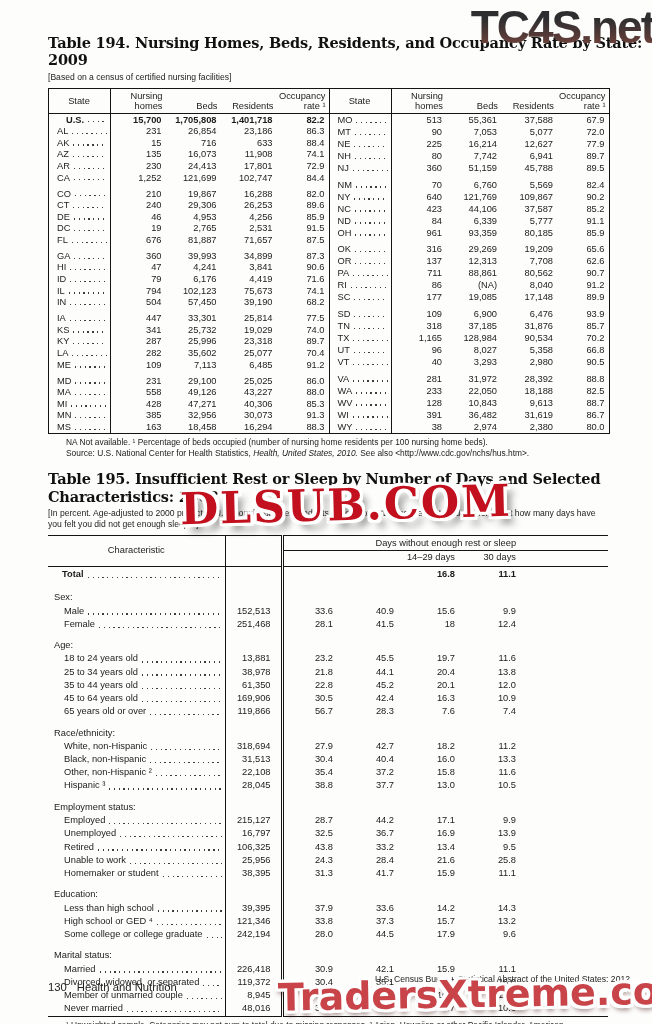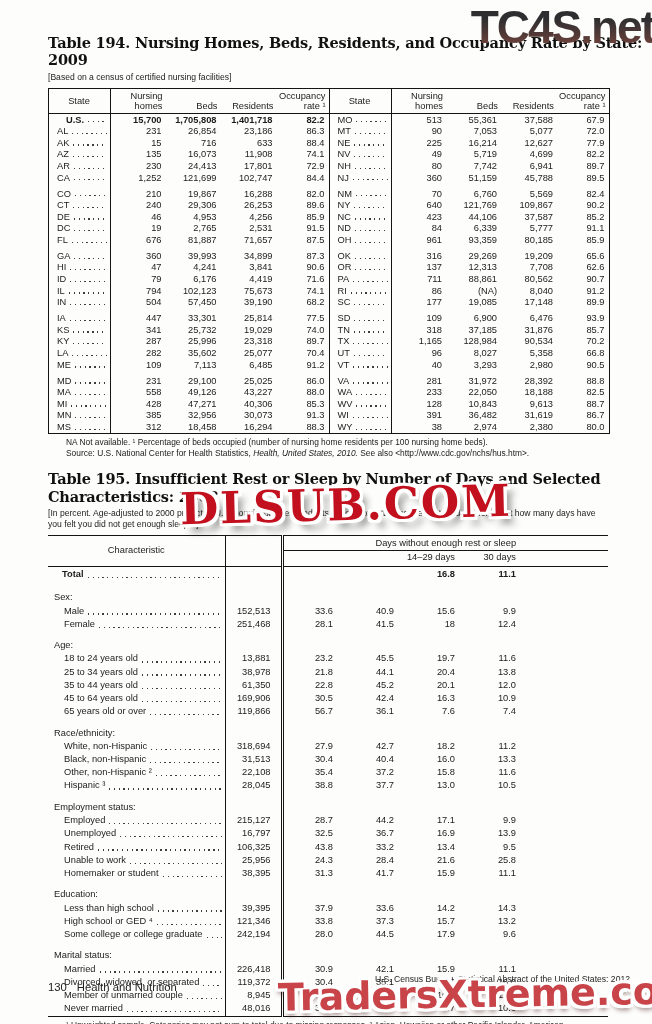--- a/index.html
+++ b/index.html
@@ -428,21 +428,21 @@
             <td>30,073</td>
             <td>91.3</td>
           </tr>
           <tr>
             <td class="c-state">
               <span class="cellflex">
                 <span class="lbl">MS</span>
                 <span class="leader"></span>
               </span>
             </td>
-            <td>312</td>
+            <td>163</td>
             <td>18,458</td>
             <td>16,294</td>
             <td>88.3</td>
           </tr>
         </tbody>
     </table>
     <table class="t194 right">
       <colgroup>
           <col style="width:62px">
           <col style="width:55px">
@@ -489,32 +489,20 @@
             <td class="c-state">
               <span class="cellflex">
                 <span class="lbl">NE</span>
                 <span class="leader"></span>
               </span>
             </td>
             <td>225</td>
             <td>16,214</td>
             <td>12,627</td>
             <td>77.9</td>
-          </tr>
-          <tr>
-            <td class="c-state">
-              <span class="cellflex">
-                <span class="lbl">NV</span>
-                <span class="leader"></span>
-              </span>
-            </td>
-            <td>49</td>
-            <td>5,719</td>
-            <td>4,699</td>
-            <td>82.2</td>
           </tr>
           <tr>
             <td class="c-state">
               <span class="cellflex">
                 <span class="lbl">NH</span>
                 <span class="leader"></span>
               </span>
             </td>
             <td>80</td>
             <td>7,742</td>
@@ -942,21 +930,21 @@
         </tr>
         <tr class=" indent">
           <td class="c-char">
             <span class="cellflex">
               <span class="lbl">65 years old or over</span>
               <span class="leader"></span>
             </span>
           </td>
           <td class="c-num">119,866</td>
           <td>56.7</td>
-          <td>36.1</td>
+          <td>28.3</td>
           <td>7.6</td>
           <td>7.4</td>
           <td class="c-fill"></td>
         </tr>
         <tr class=" section">
           <td class="c-char">
             <span class="cellflex">
               <span class="lbl">Race/ethnicity:</span>
             </span>
           </td>

